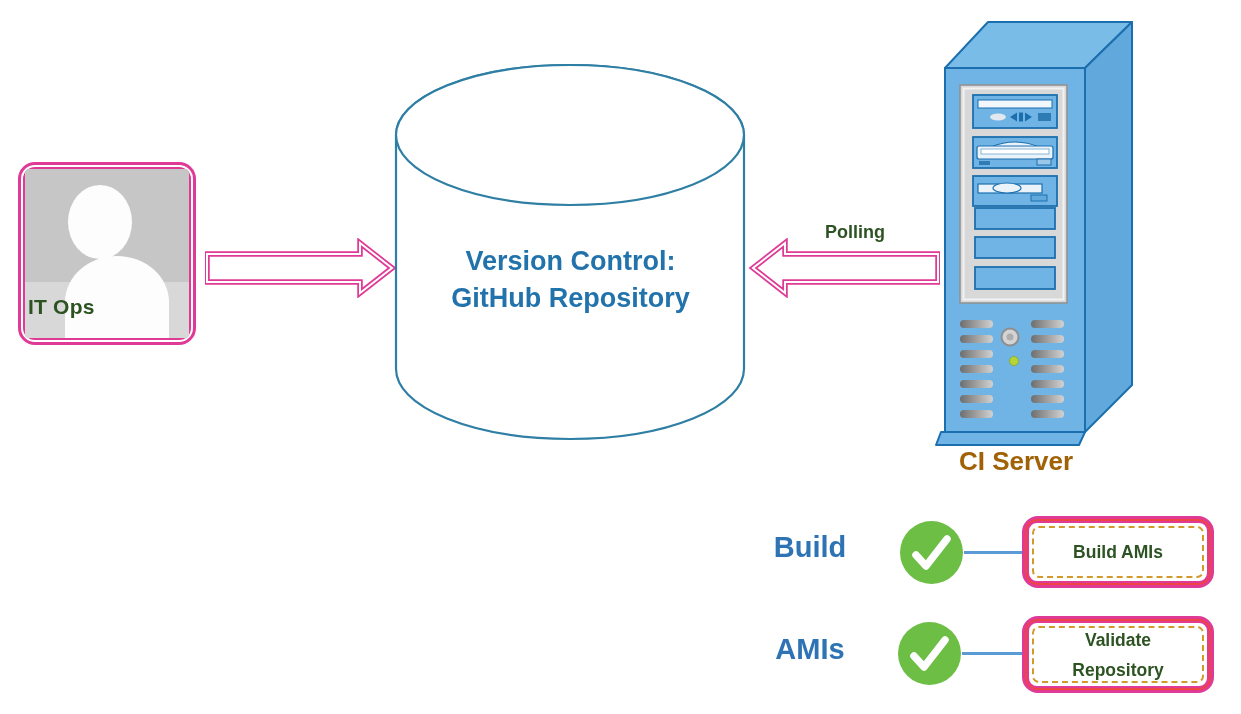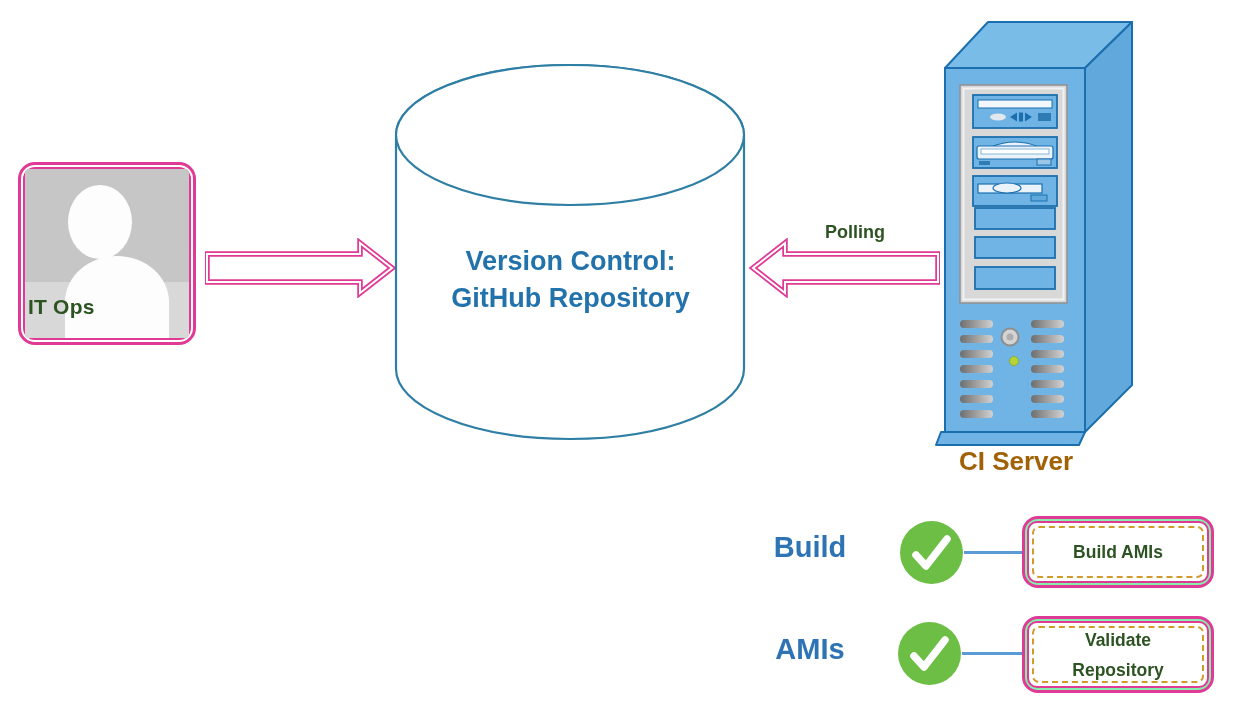--- a/index.html
+++ b/index.html
@@ -53,21 +53,21 @@
     width:96px;text-align:center;
     font-size:29px;font-weight:bold;color:#2E74B5;
   }
 
   
   .connector{height:3px;background:#5B9BD5;}
 
   
   .stage-box{
     box-sizing:border-box;border:3px solid #DF3A96;border-radius:16px;
-    padding:2px;background:#86efac;
+    padding:2px;background:#ef4444;
   }
   .stage-box-mid{
     width:100%;height:100%;box-sizing:border-box;
     border:2px solid #DF3A96;border-radius:10px;padding:3px;background:#fff;
   }
   .stage-box-inner{
     width:100%;height:100%;box-sizing:border-box;
     border:2px dashed #D19A2B;border-radius:7px;
     display:flex;align-items:center;justify-content:center;text-align:center;
     font-size:17.5px;font-weight:bold;color:#2D5322;

